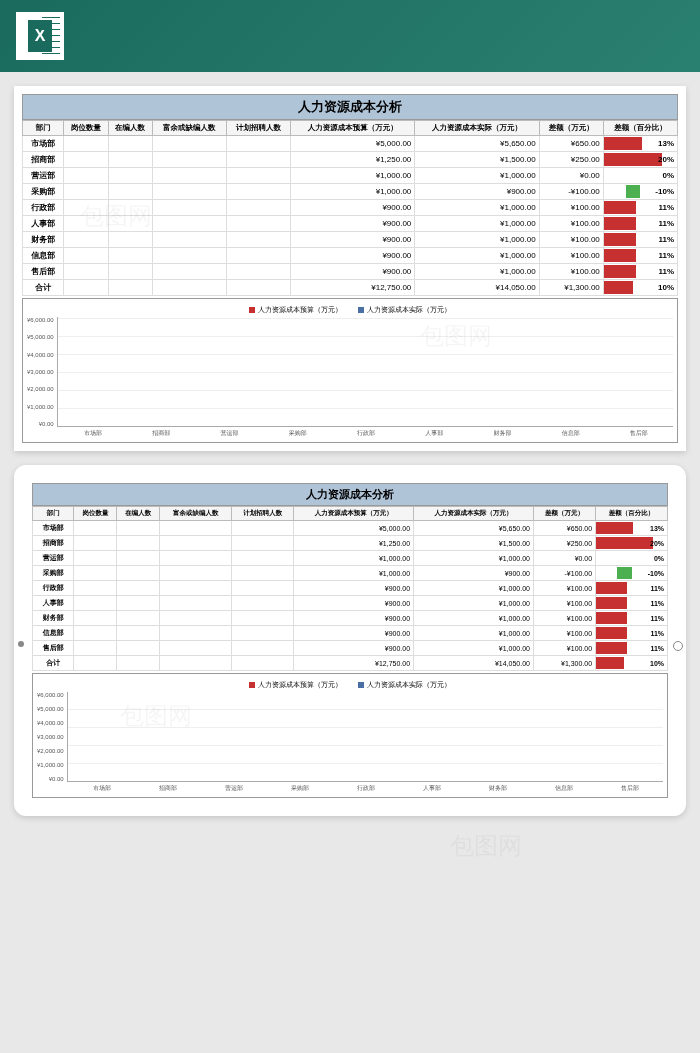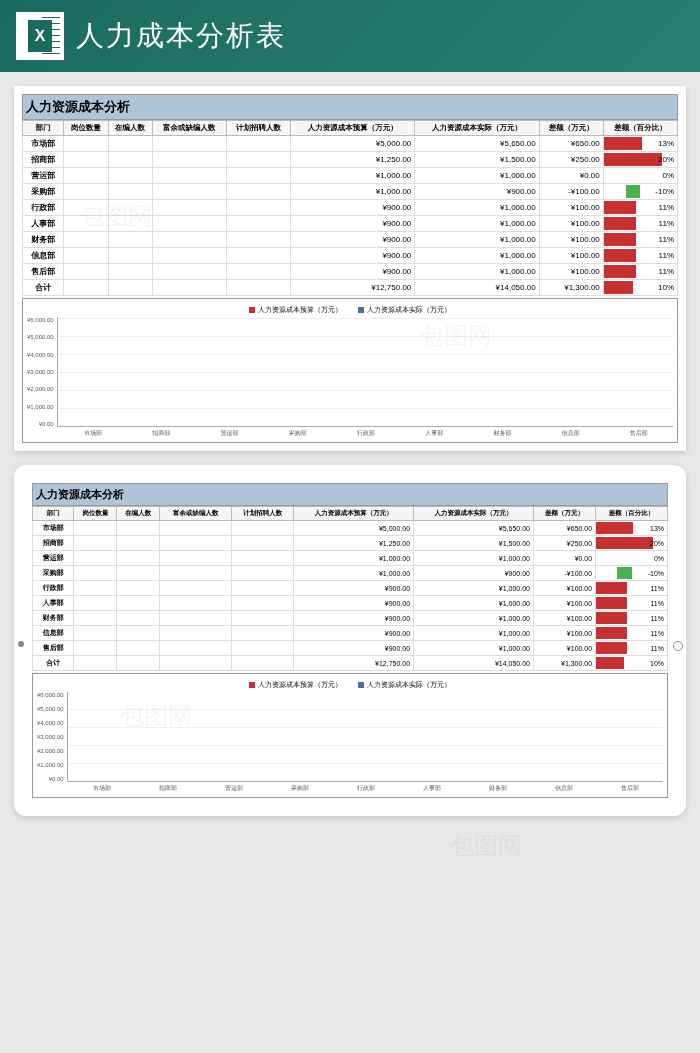--- a/index.html
+++ b/index.html
@@ -83,21 +83,21 @@
 .preview-panel.tablet::after {
   content: '';
   position: absolute;
   right: -11px; top: 50%;
   width: 8px; height: 8px;
   border: 1px solid #888; border-radius: 50%;
 }
 
 .sheet-title {
   background: #b0c4d8;
-  text-align: left;
+  text-align: center;
   font-size: 13px;
   font-weight: bold;
   padding: 3px;
   border: 1px solid #999;
 }
 table {
   width: 100%;
   border-collapse: collapse;
   font-size: 8px;
 }
@@ -120,21 +120,21 @@
   position: relative;
   text-align: right;
   padding: 2px 3px;
 }
 .pct-bar {
   position: absolute;
   top: 1px; bottom: 1px;
   background: #c73030;
 }
 .pct-bar.neg { background: #4caf50; }
-.pct-val { position: relative; z-index: 1; }
+.pct-val { position: relative; z-index: 1; font-weight: bold; }
 
 .chart-box {
   border: 1px solid #999;
   margin-top: 2px;
   padding: 4px;
   background: #fff;
 }
 .legend {
   text-align: center;
   font-size: 7px;
@@ -191,21 +191,20 @@
 <div class="watermark" style="top:320px;left:420px">包图网</div>
 <div class="watermark" style="top:700px;left:120px">包图网</div>
 <div class="watermark" style="top:830px;left:450px">包图网</div>
 
 <div class="header">
   <div class="excel-icon">
     <div class="x">X</div>
     <div class="sheet"></div>
   </div>
   <div class="header-text">
-    <h1>人力成本分析表</h1>
   </div>
 </div>
 
 <div class="preview-panel">
   <div class="sheet-title">人力资源成本分析</div>
   <table>
     <thead>
         <tr id="thead-row">
           <th>部门</th>
           <th>岗位数量</th>

